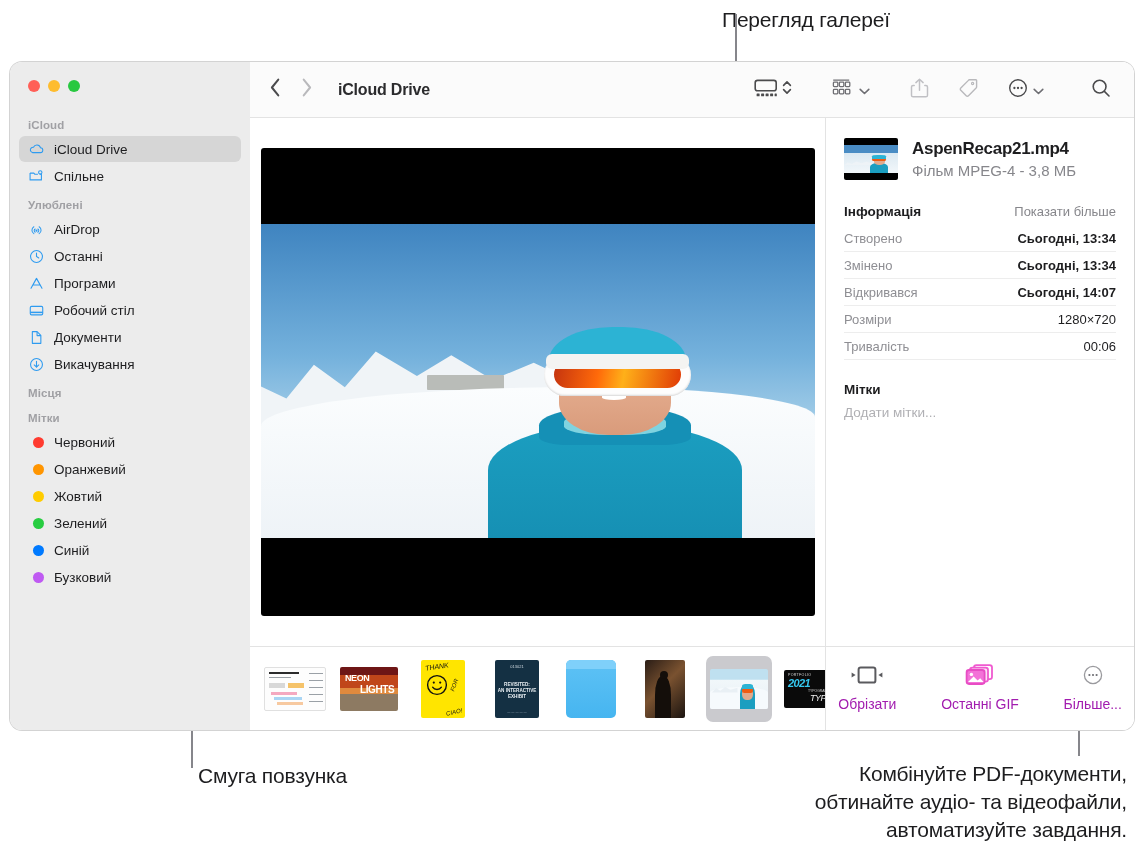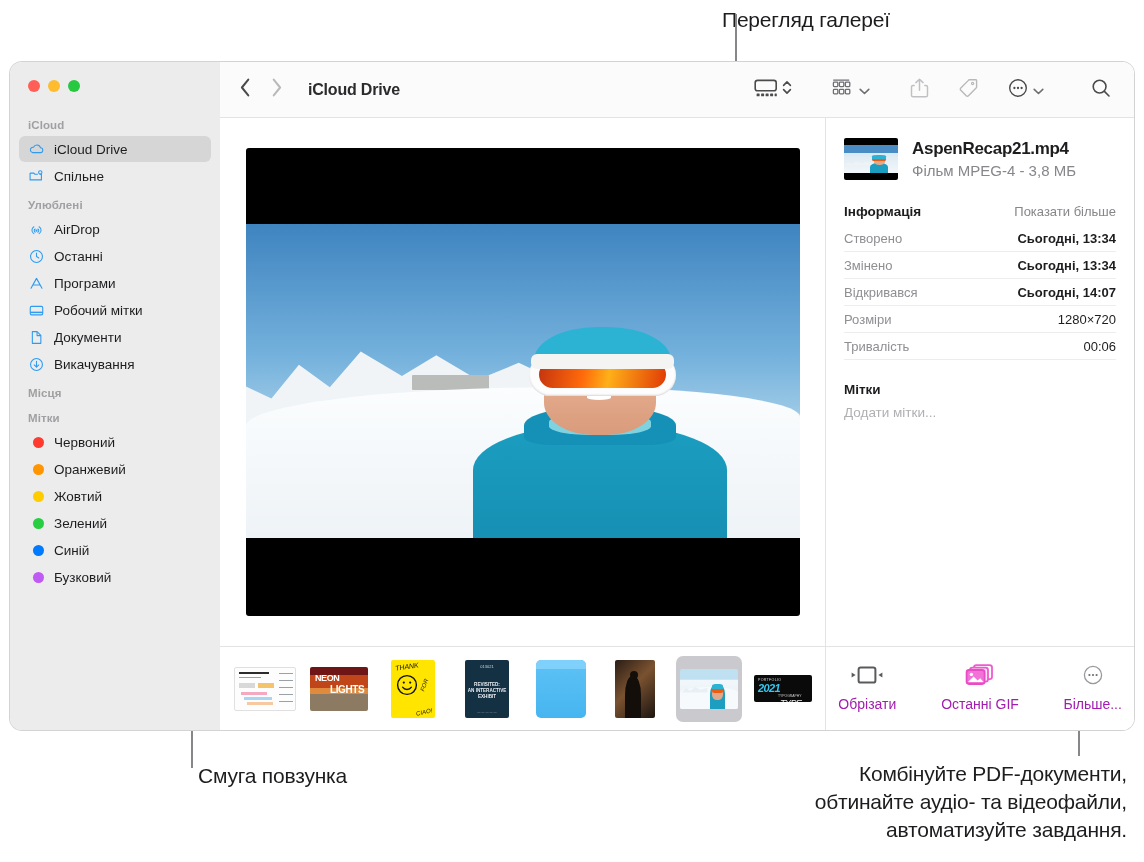--- a/index.html
+++ b/index.html
@@ -33,21 +33,21 @@
     width: 1124px; height: 668px;
     border-radius: 12px;
     overflow: hidden;
     display: flex;
     box-shadow: 0 0 0 1px #d3d3d3;
     background: #ffffff;
   }
 
   
   .sidebar {
-    width: 210px;
+    width: 240px;
     flex: none;
     background: #ececec;
     padding-top: 8px;
     position: relative;
   }
   .traffic {
     display: flex;
     gap: 8px;
     padding: 10px 0 0 18px;
     height: 40px;
@@ -312,21 +312,21 @@
   .tile { border-radius: 2px; overflow: hidden; position: relative; }
 
   .t1 { width: 62px; height: 44px; background: #fdfdfd; border: 1px solid #e0e0e0; }
   .t1 .ln { position: absolute; background: #9aa0a6; }
   .t2 { width: 58px; height: 44px; background: #7d6a5a; }
   .t3 { width: 44px; height: 58px; background: #ffe500; }
   .t4 { width: 44px; height: 58px; background: #143043; }
   .t5 { width: 50px; height: 58px; background: linear-gradient(#5ec2f5, #46b5f0); border-radius: 5px; }
   .t6 { width: 40px; height: 58px; background: linear-gradient(135deg,#2a1d16,#7a5230 45%,#1b1410); }
   .t7 { width: 58px; height: 40px; background: linear-gradient(#bfe0f0 0 26%, #f1f7fa 27%, #e7eff5 100%); }
-  .t8 { width: 58px; height: 27px; background: #0a0a0a; }
+  .t8 { width: 58px; height: 38px; background: #0a0a0a; }
 
   .actions {
     width: 309px;
     flex: none;
     border-left: 1px solid #e3e3e3;
     display: flex;
     align-items: center;
     justify-content: center;
     gap: 30px;
     padding-bottom: 4px;
@@ -417,21 +417,21 @@
       <span>Програми</span>
     </div>
 
     <div class="sb-item">
       <span class="sb-ico">
         <svg viewBox="0 0 18 18" width="17" height="17">
             <rect x="2.4" y="4.6" width="13.2" height="9" rx="1.4" fill="none" stroke="#2e9bf0" stroke-width="1.15"></rect>
             <path d="M2.4 11h13.2" stroke="#2e9bf0" stroke-width="1.6"></path>
           </svg>
       </span>
-      <span>Робочий мітки</span>
+      <span>Робочий стіл</span>
     </div>
 
     <div class="sb-item">
       <span class="sb-ico">
         <svg viewBox="0 0 18 18" width="17" height="17">
             <path d="M4.6 2.8h5l4 4v8.4h-9z" fill="none" stroke="#2e9bf0" stroke-width="1.15" stroke-linejoin="round"></path>
             <path d="M9.6 2.8v4.2h4" fill="none" stroke="#2e9bf0" stroke-width="1.15" stroke-linejoin="round"></path>
           </svg>
       </span>
       <span>Документи</span>

